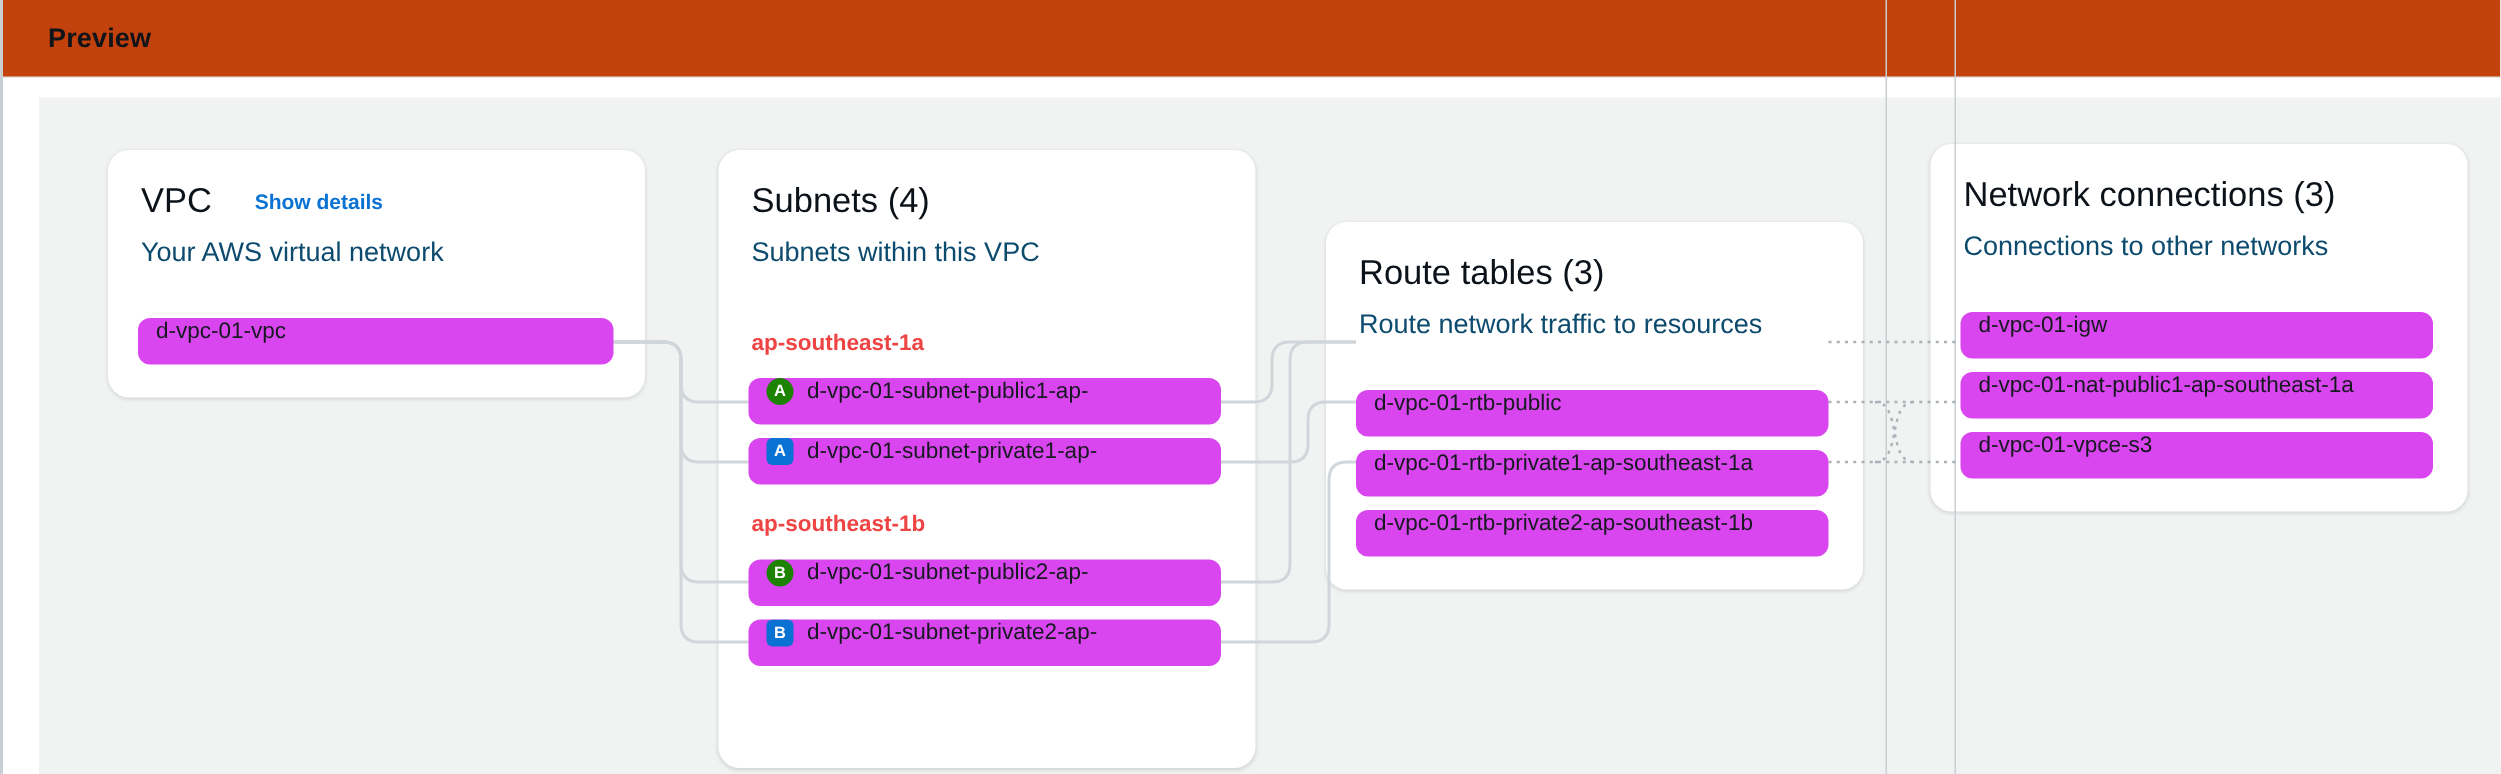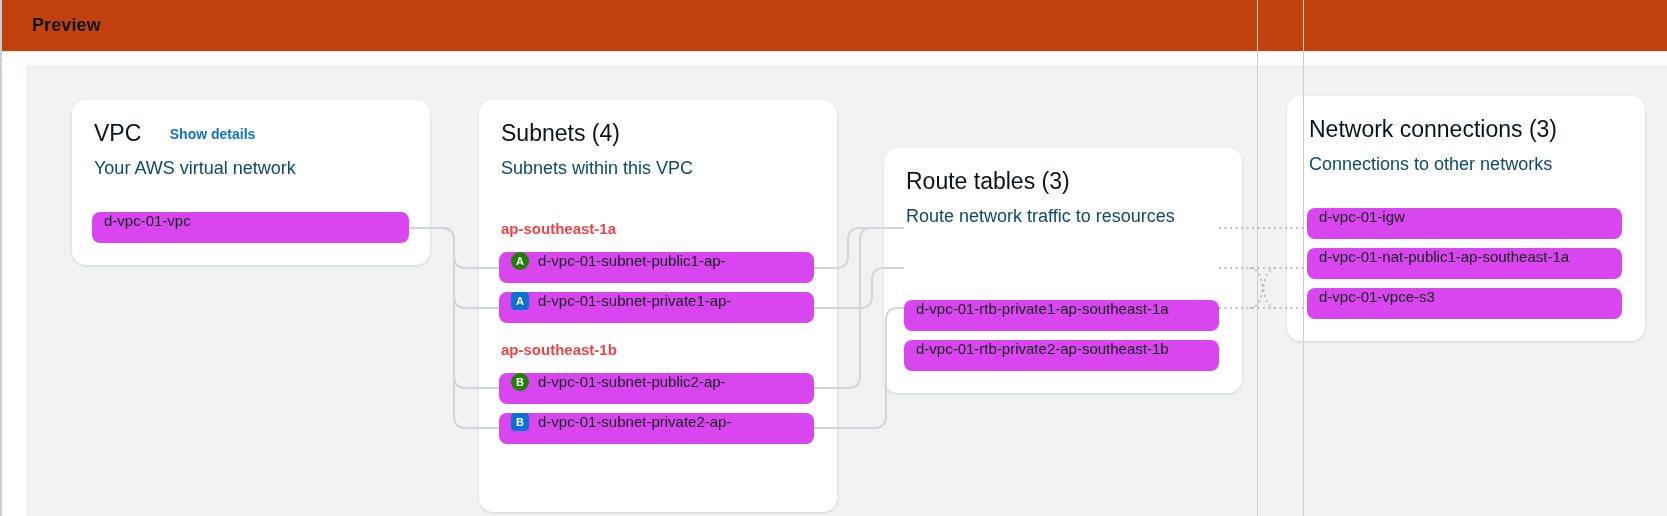--- a/index.html
+++ b/index.html
@@ -112,20 +112,23 @@
       <span class="badge private">B</span>
       <span>d-vpc-01-subnet-private2-ap-</span>
     </div>
   </div>
 
   <div class="card card-rtb">
     <div class="card-head">
       <span class="card-title">Route tables (3)</span>
     </div>
     <div class="card-sub">Route network traffic to resources</div>
+    <div class="item t112">
+      <span>d-vpc-01-rtb-public</span>
+    </div>
     <div class="item t152">
       <span>d-vpc-01-rtb-private1-ap-southeast-1a</span>
     </div>
     <div class="item t192">
       <span>d-vpc-01-rtb-private2-ap-southeast-1b</span>
     </div>
   </div>
 
   <div class="card card-net">
     <div class="card-head">

